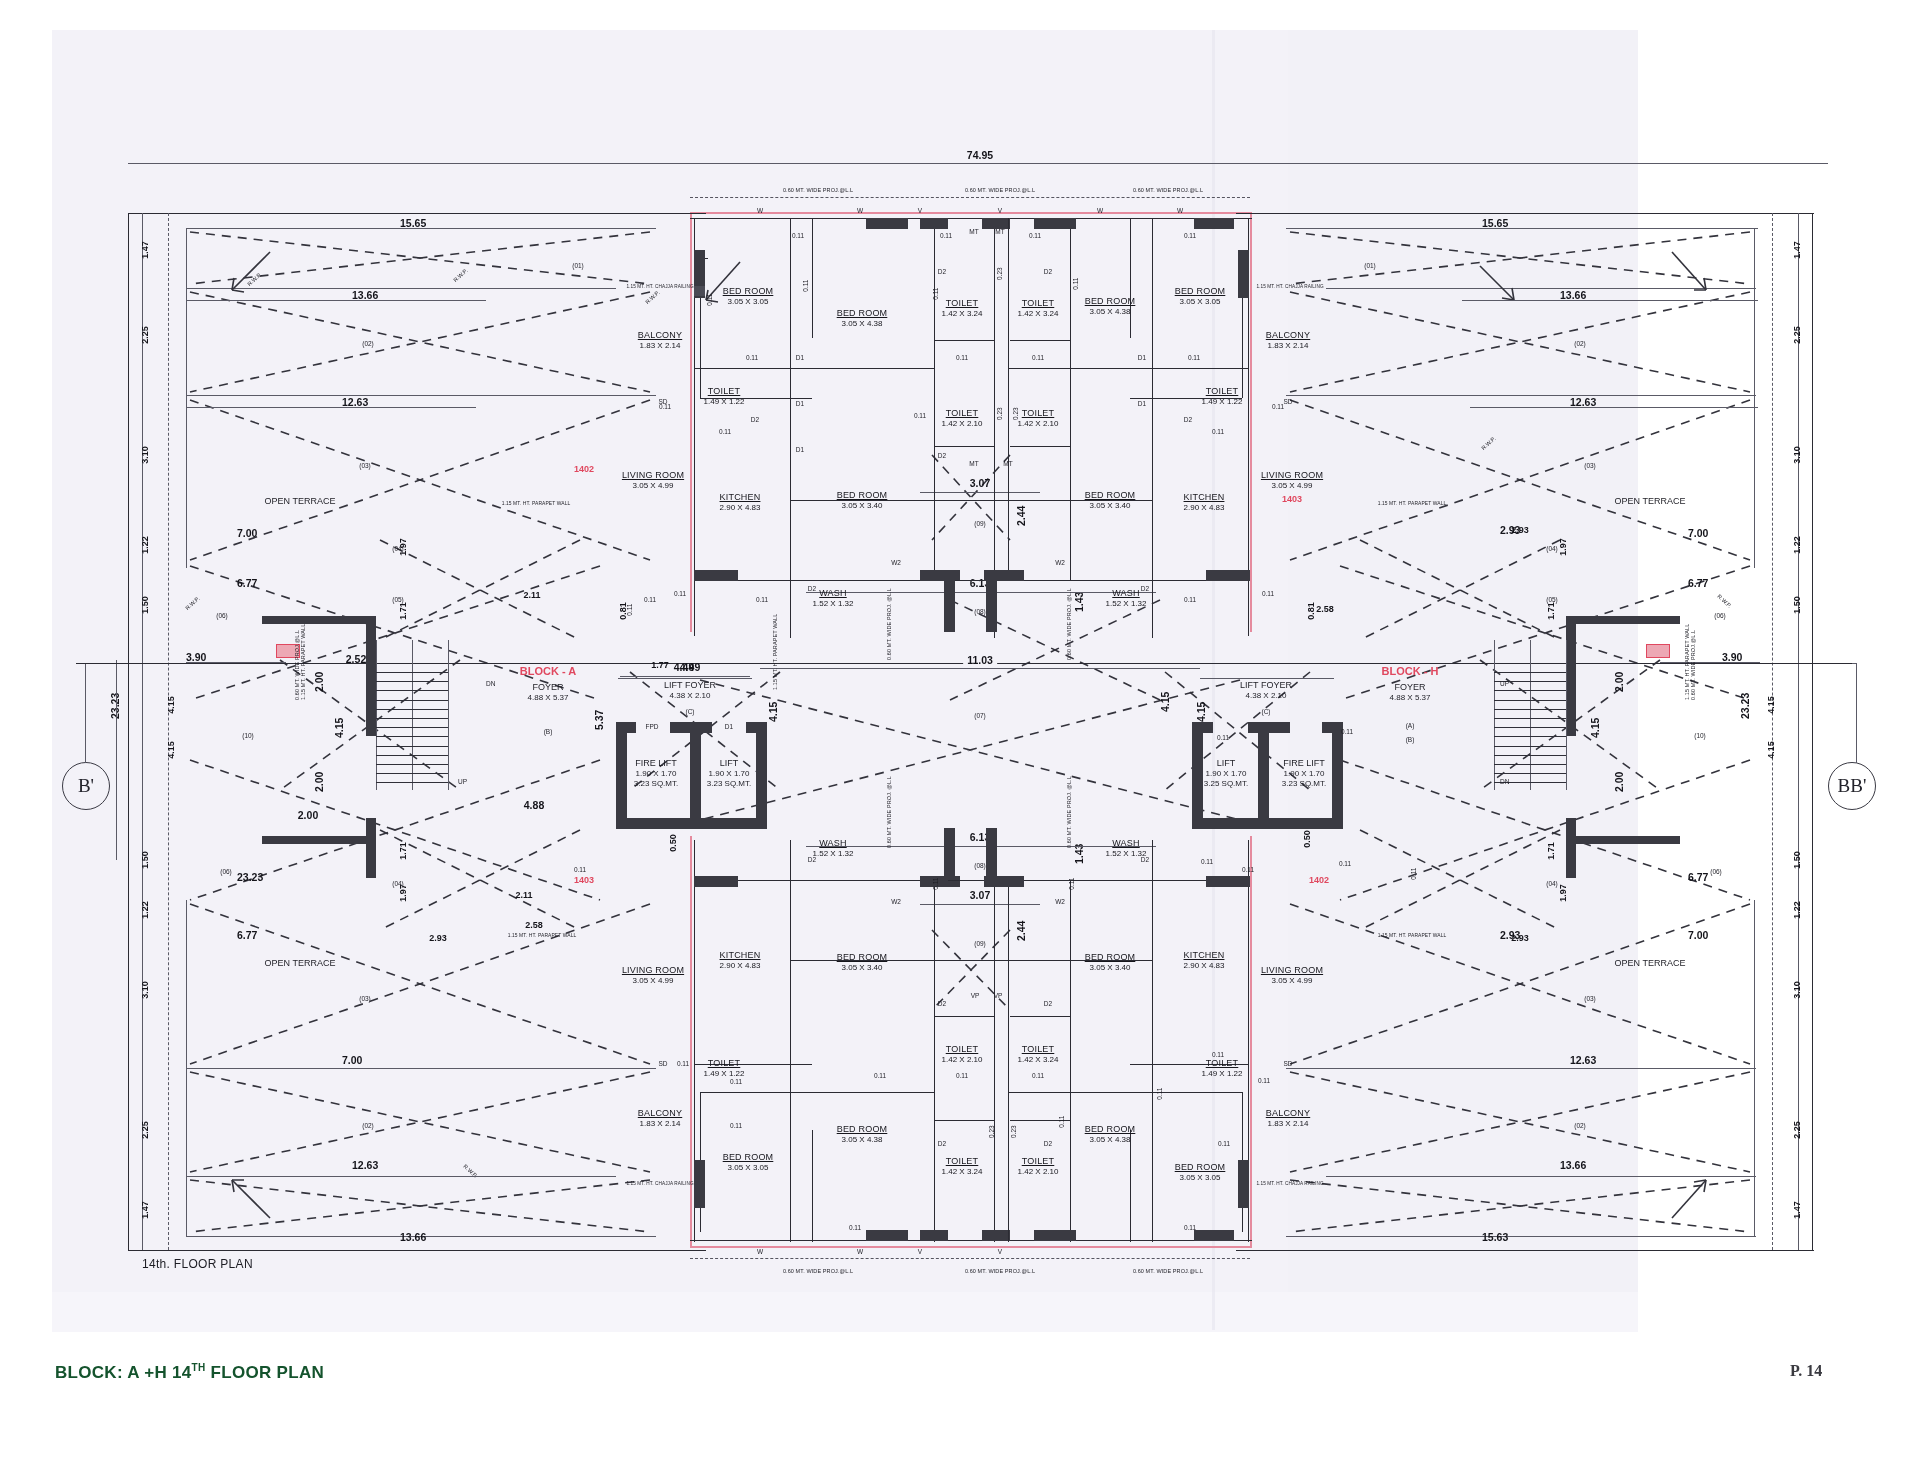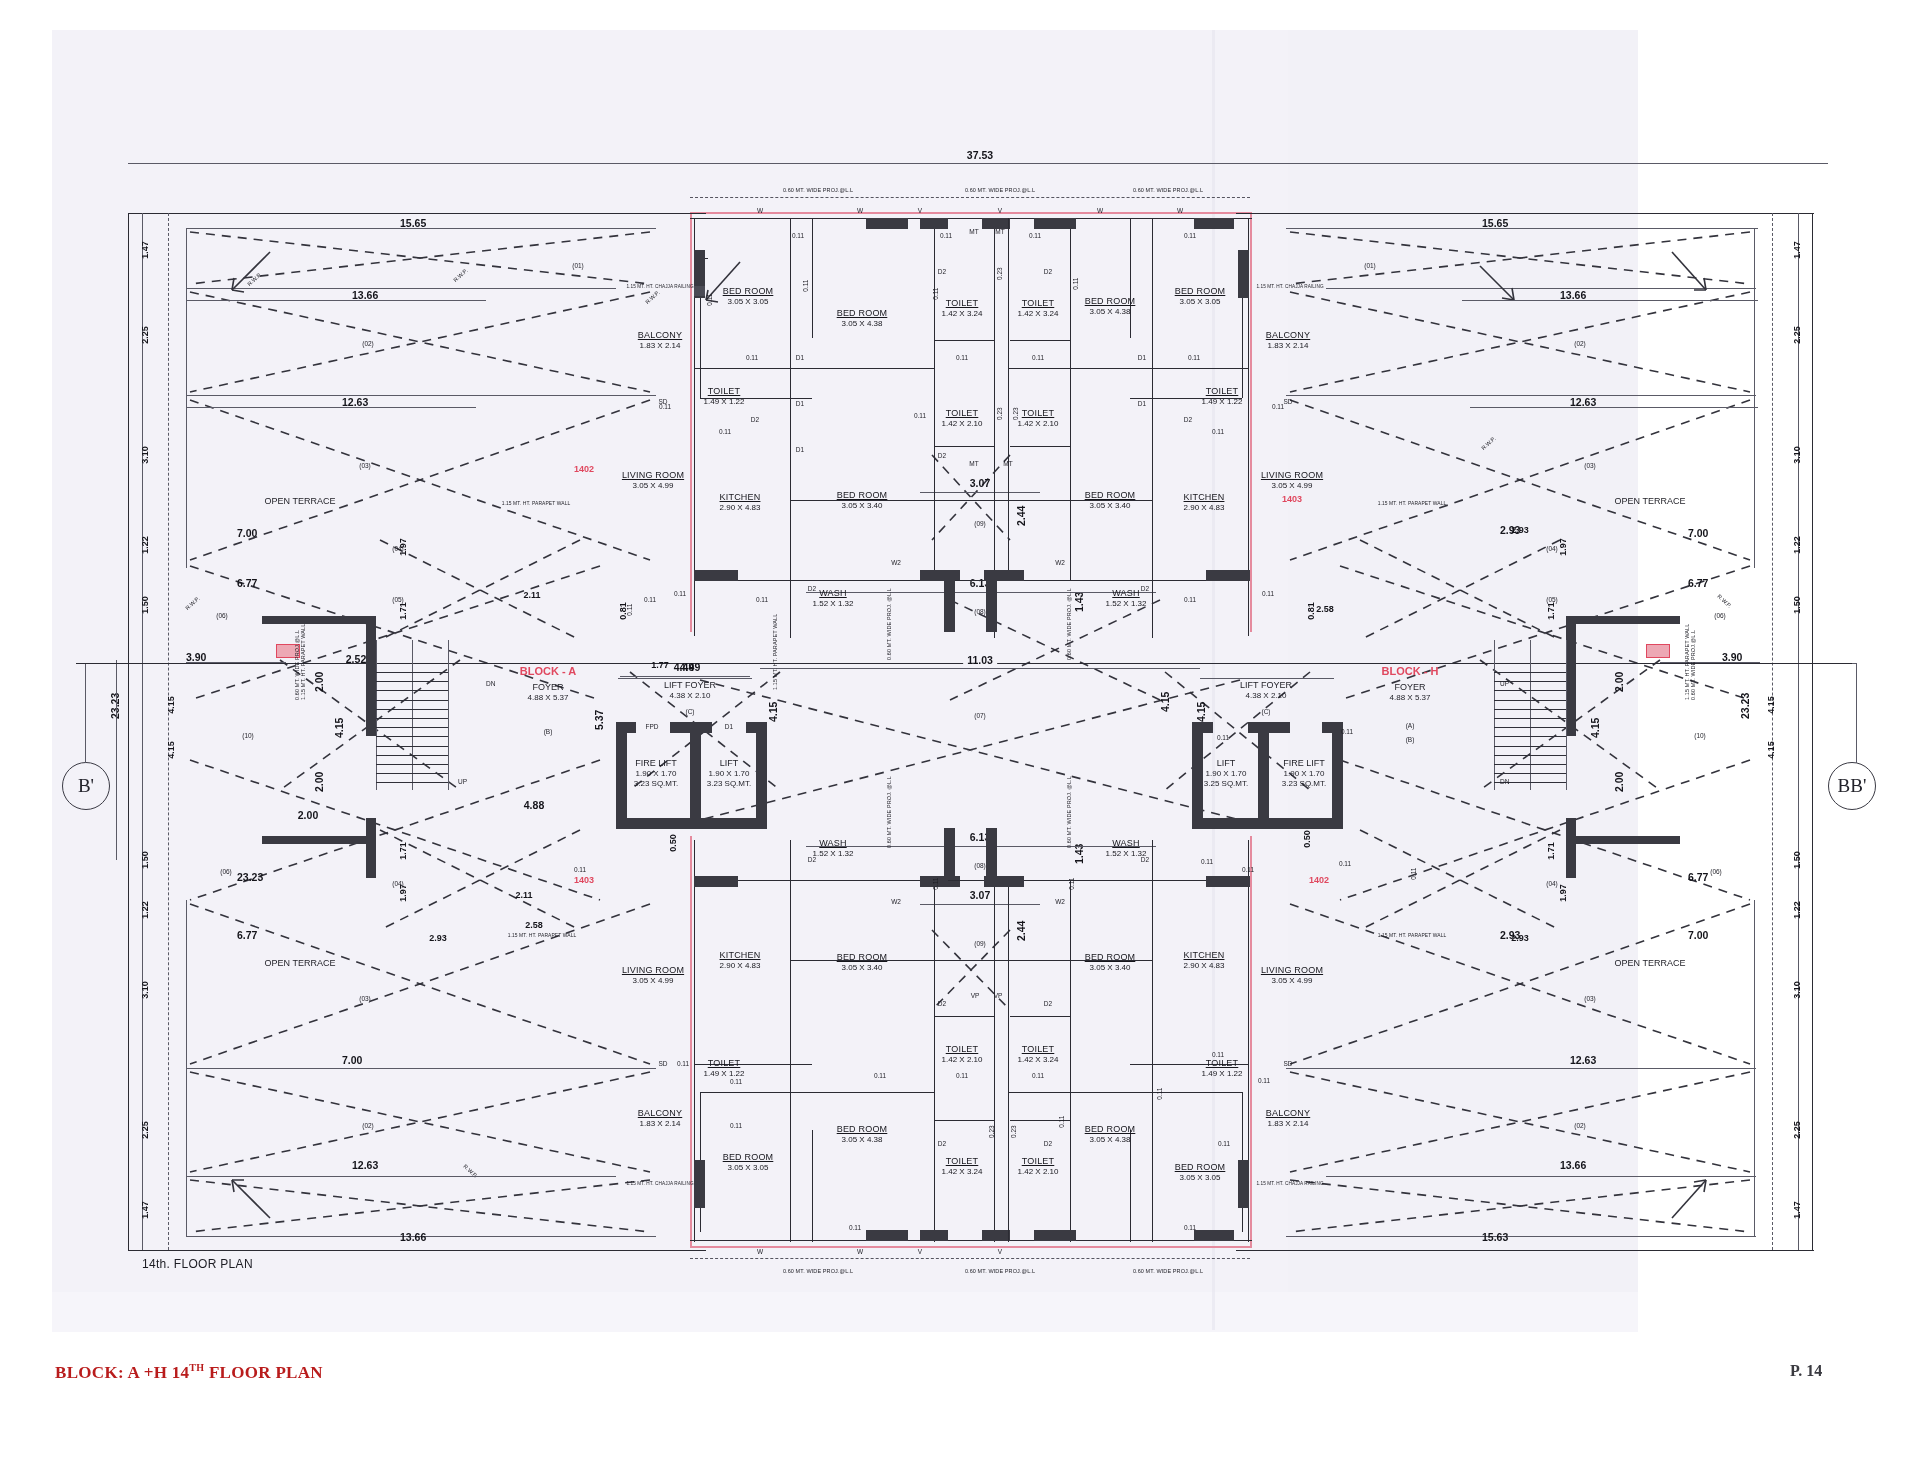--- a/index.html
+++ b/index.html
@@ -49,41 +49,41 @@
           display:flex;align-items:center;justify-content:center;font-size:19px;color:#23232b;
           font-family:"Liberation Serif",serif;background:transparent;}
 
   
   #wm1{position:absolute;left:1088px;top:398px;font-size:64px;font-weight:bold;
        font-family:"DejaVu Sans",sans-serif;letter-spacing:1px;opacity:.55;}
   #wm1 span{display:inline-block;}
   #wm2{position:absolute;left:18px;top:1126px;font-size:60px;font-weight:bold;
        font-family:"DejaVu Sans",sans-serif;letter-spacing:1px;color:#cfd4e6;opacity:.72;}
 
-  #caption{position:absolute;left:55px;top:1362px;font-family:Liberation Serif, serif;
-           font-weight:bold;font-size:17px;color:#b91c1c;letter-spacing:.3px;}
+  #caption{position:absolute;left:55px;top:1362px;font-family:Liberation Sans, sans-serif;
+           font-weight:bold;font-size:17px;color:#14532d;letter-spacing:.3px;}
   #caption sup{font-size:10px;}
   #pageno{position:absolute;left:1790px;top:1362px;font-family:"Liberation Serif",serif;
           font-weight:bold;font-size:16px;color:#3a3a40;}
   .fold{position:absolute;background:#e6e5ee;}
 </style>
 </head>
 <body>
 
 <div id="page">
 
   <div id="sheet"></div>
   <div id="sheet2"></div>
   <div id="sheet3"></div>
   <div class="fold" style="left:1212px;top:30px;width:3px;height:1300px;opacity:.6;"></div>
 
   <div class="plan" id="plan">
 
     <div class="hthin" style="left:128px;top:163px;width:1700px;"></div>
-    <div class="t dim c" style="left:980px;top:150px;background:#f3f2f8;padding:0 6px;">37.53</div>
+    <div class="t dim c" style="left:980px;top:150px;background:#f3f2f8;padding:0 6px;">74.95</div>
 
     <div class="t xtiny c" style="left:818px;top:187px;">0.60 MT. WIDE PROJ.@L.L</div>
     <div class="t xtiny c" style="left:1000px;top:187px;">0.60 MT. WIDE PROJ.@L.L</div>
     <div class="t xtiny c" style="left:1168px;top:187px;">0.60 MT. WIDE PROJ.@L.L</div>
     <div class="hdashf" style="left:690px;top:197px;width:560px;"></div>
 
     <div class="t xtiny c" style="left:818px;top:1268px;">0.60 MT. WIDE PROJ.@L.L</div>
     <div class="t xtiny c" style="left:1000px;top:1268px;">0.60 MT. WIDE PROJ.@L.L</div>
     <div class="t xtiny c" style="left:1168px;top:1268px;">0.60 MT. WIDE PROJ.@L.L</div>
     <div class="hdashf" style="left:690px;top:1258px;width:560px;"></div>

